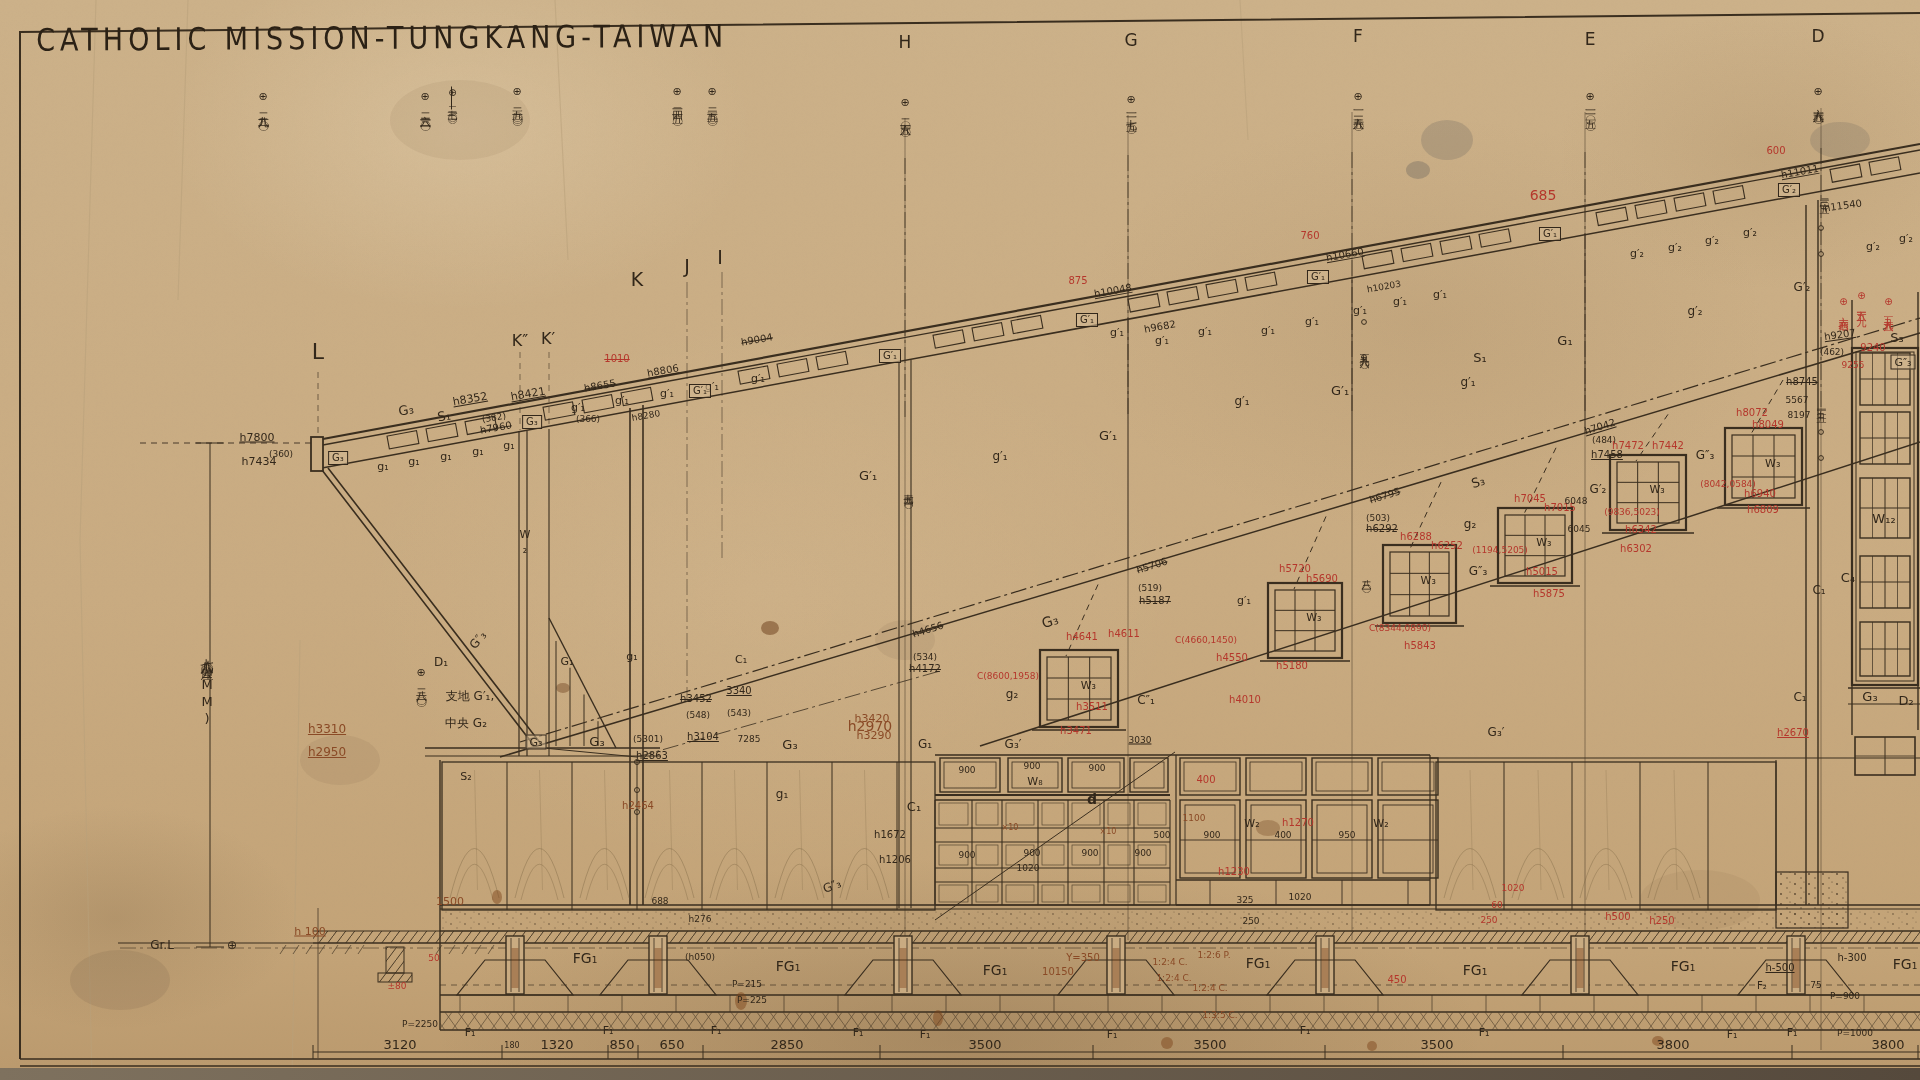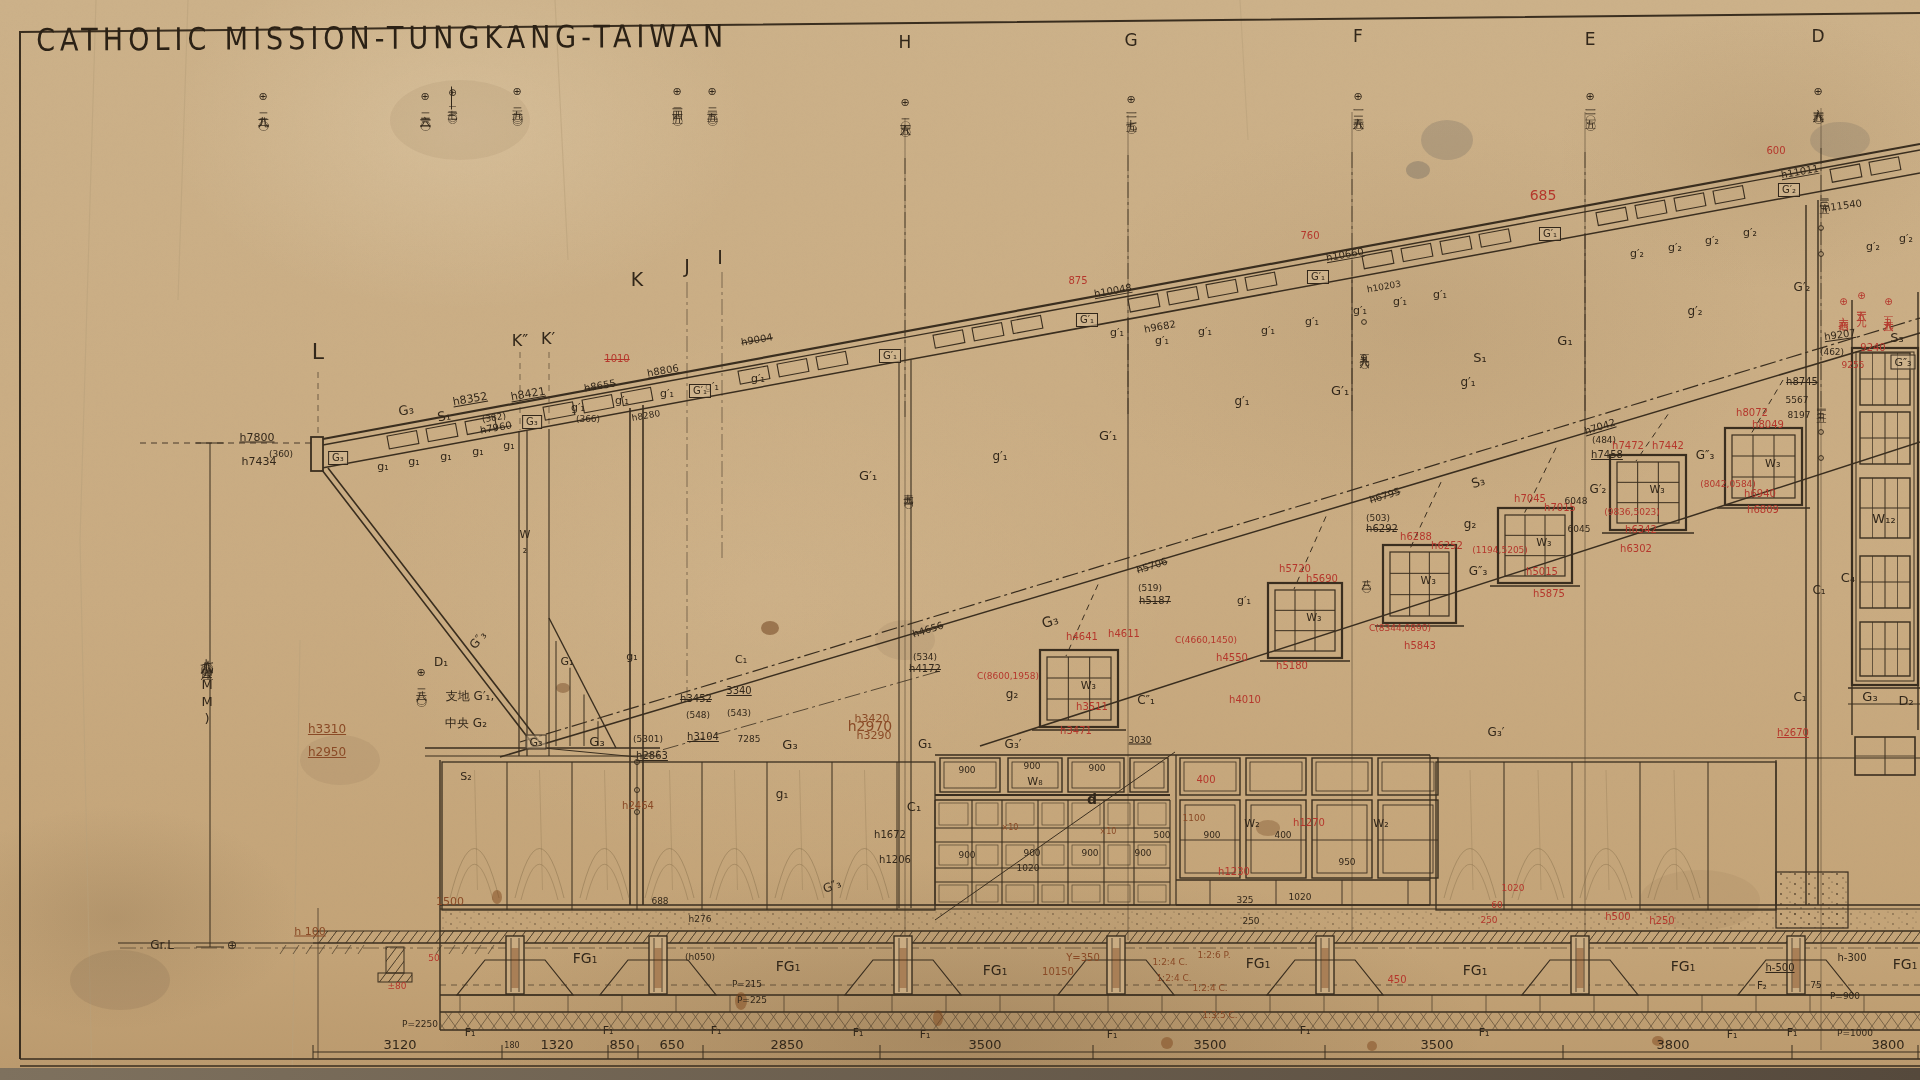--- a/index.html
+++ b/index.html
@@ -669,26 +669,26 @@
       <div class="ann" style="left: 1032px; top: 853px; font-size: 9px; transform: translate(-50%, -50%);">900</div>
       <div class="ann" style="left: 1090px; top: 853px; font-size: 9px; transform: translate(-50%, -50%);">900</div>
       <div class="ann" style="left: 1143px; top: 853px; font-size: 9px; transform: translate(-50%, -50%);">900</div>
       <div class="ann b" style="left: 1010px; top: 828px; font-size: 8px; transform: translate(-50%, -50%);">×10</div>
       <div class="ann b" style="left: 1108px; top: 832px; font-size: 8px; transform: translate(-50%, -50%);">×10</div>
       <div class="ann" style="left: 1146px; top: 700px; font-size: 12px; transform: translate(-50%, -50%);">C″₁</div>
       <div class="ann u" style="left: 1140px; top: 740px; font-size: 9px; transform: translate(-50%, -50%);">3030</div>
       <div class="ann r" style="left: 1206px; top: 780px; font-size: 10px; transform: translate(-50%, -50%);">400</div>
       <div class="ann b" style="left: 1194px; top: 818px; font-size: 9px; transform: translate(-50%, -50%);">1100</div>
       <div class="ann" style="left: 1252px; top: 823px; font-size: 11px; transform: translate(-50%, -50%);">W₂</div>
-      <div class="ann r" style="left: 1298px; top: 823px; font-size: 10px; transform: translate(-50%, -50%); margin-left: 11px;">h1270</div>
+      <div class="ann r" style="left: 1298px; top: 823px; font-size: 10px; transform: translate(-50%, -50%);">h1270</div>
       <div class="ann" style="left: 1381px; top: 823px; font-size: 11px; transform: translate(-50%, -50%);">W₂</div>
       <div class="ann" style="left: 1162px; top: 835px; font-size: 9px; transform: translate(-50%, -50%);">500</div>
       <div class="ann" style="left: 1212px; top: 835px; font-size: 9px; transform: translate(-50%, -50%);">900</div>
       <div class="ann" style="left: 1283px; top: 835px; font-size: 9px; transform: translate(-50%, -50%);">400</div>
-      <div class="ann" style="left: 1347px; top: 835px; font-size: 9px; transform: translate(-50%, -50%); margin-top: 27px;">950</div>
+      <div class="ann" style="left: 1347px; top: 835px; font-size: 9px; transform: translate(-50%, -50%);">950</div>
       <div class="ann r" style="left: 1234px; top: 872px; font-size: 10px; transform: translate(-50%, -50%);">h1230</div>
       <div class="ann" style="left: 1028px; top: 868px; font-size: 9px; transform: translate(-50%, -50%);">1020</div>
       <div class="ann" style="left: 1300px; top: 897px; font-size: 9px; transform: translate(-50%, -50%);">1020</div>
       <div class="ann" style="left: 1245px; top: 900px; font-size: 9px; transform: translate(-50%, -50%);">325</div>
       <div class="ann" style="left: 1251px; top: 921px; font-size: 9px; transform: translate(-50%, -50%);">250</div>
       <div class="ann" style="left: 1884px; top: 518px; font-size: 13px; transform: translate(-50%, -50%);">W₁₂</div>
       <div class="ann" style="left: 1848px; top: 577px; font-size: 13px; transform: translate(-50%, -50%);">C₄</div>
       <div class="ann" style="left: 1819px; top: 590px; font-size: 12px; transform: translate(-50%, -50%);">C₁</div>
       <div class="ann bx" style="left: 1903px; top: 362px; font-size: 11px; transform: translate(-50%, -50%);">G″₃</div>
       <div class="ann" style="left: 1870px; top: 696px; font-size: 13px; transform: translate(-50%, -50%);">G₃</div>

